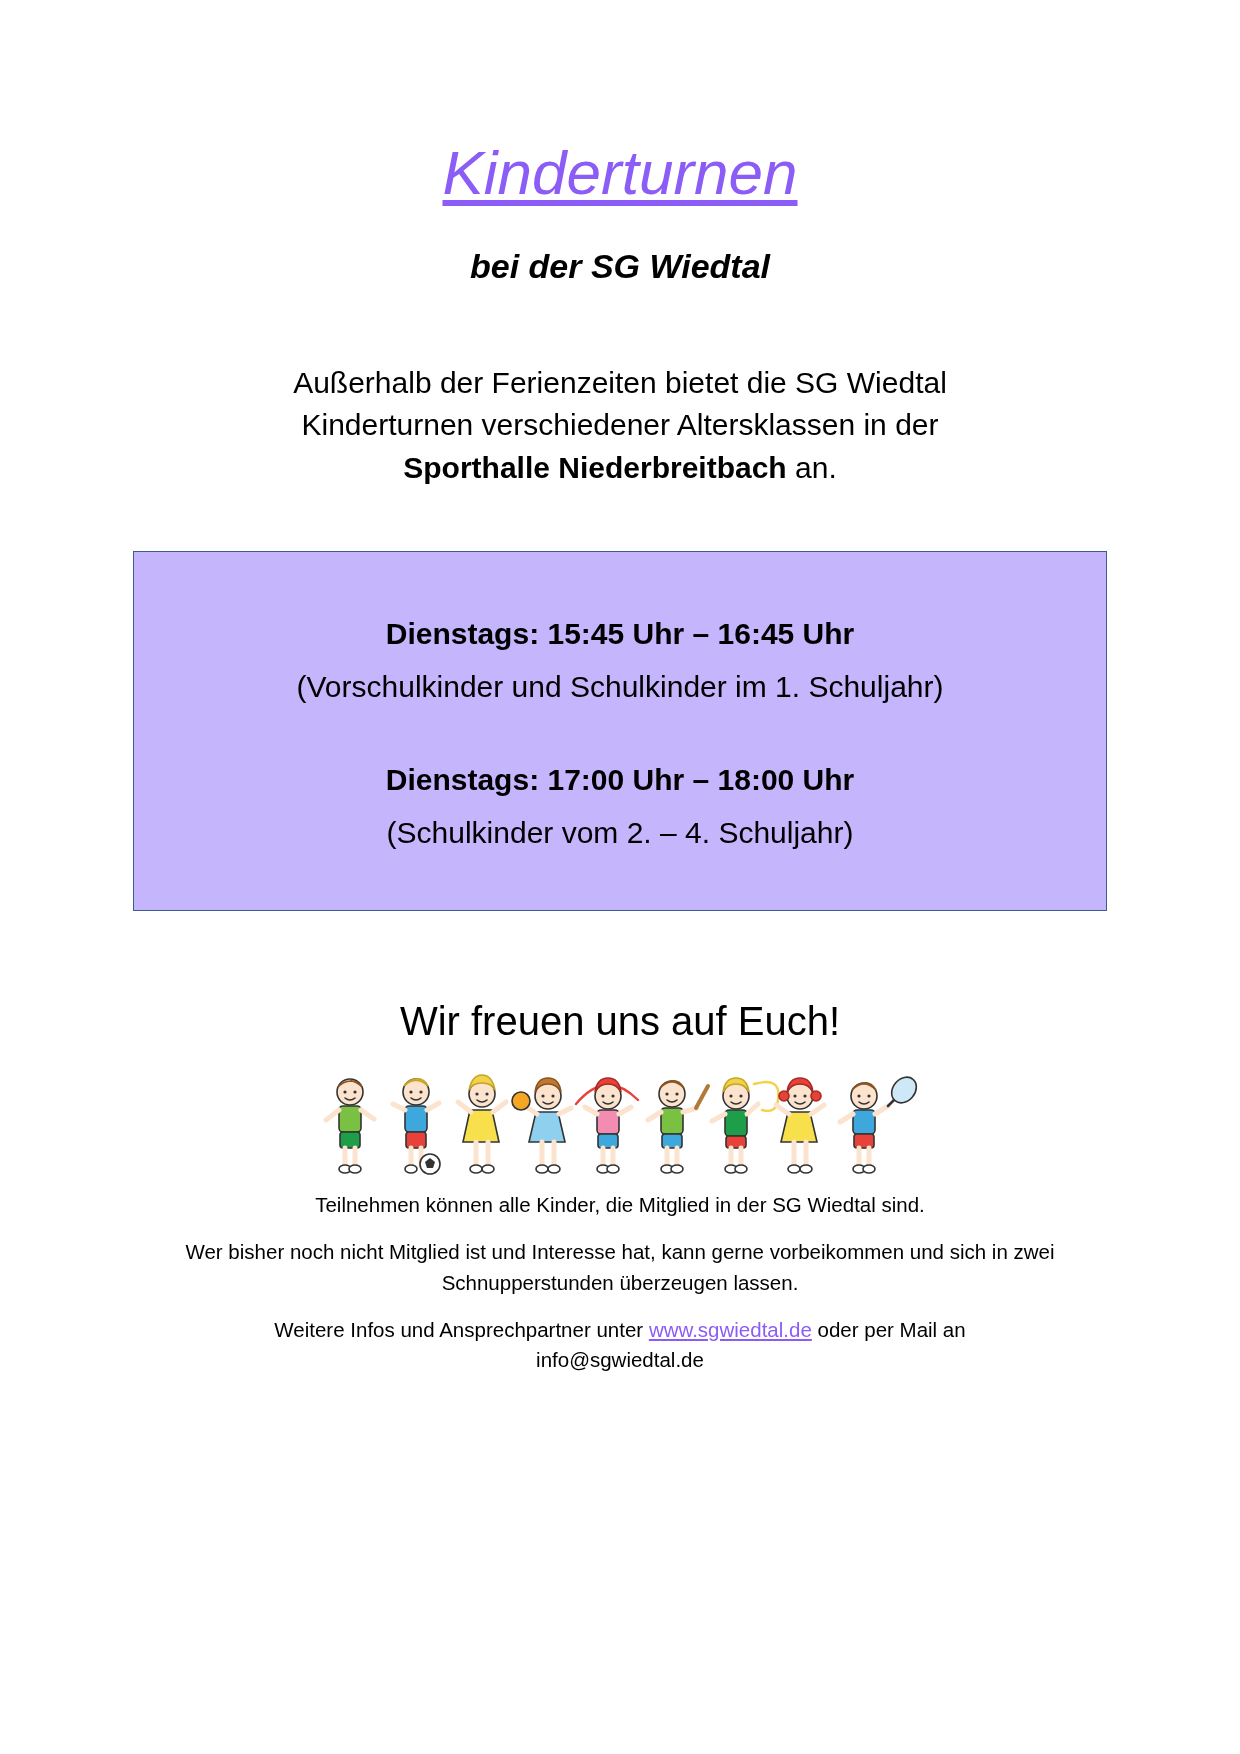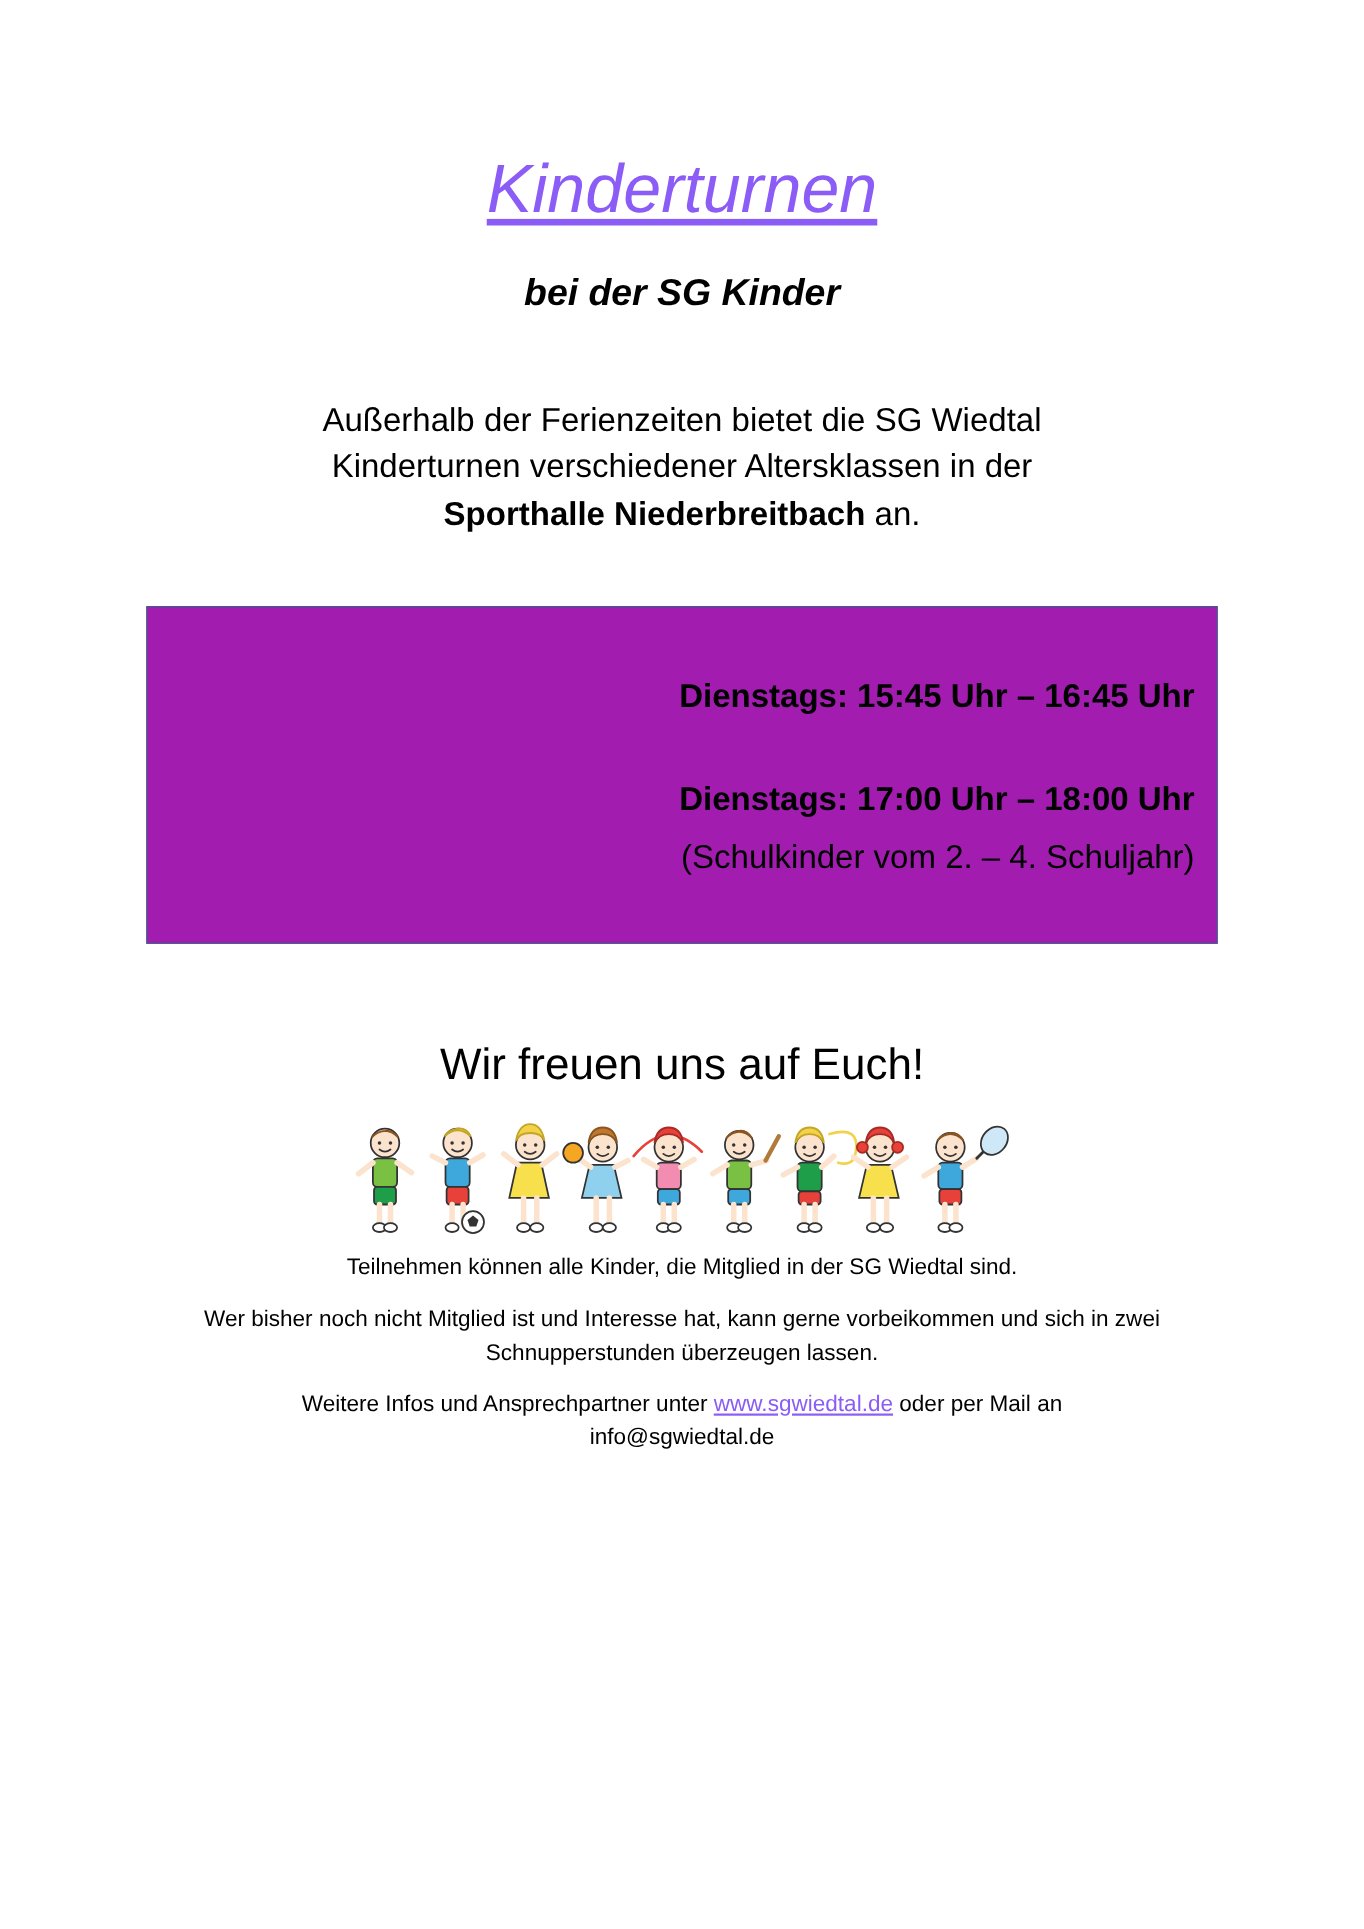--- a/index.html
+++ b/index.html
@@ -53,25 +53,25 @@
     line-height: 1.42;
     padding: 0 52px;
   }
   .intro .bold {
     font-weight: bold;
   }
 
   
   .schedule-box {
     margin: 62px 133px 0 133px;
-    background: #a21caf;
+    background: #c4b5fd;
     border: 1px solid #3a5f8a;
     box-sizing: border-box;
     padding: 62px 20px 58px 20px;
-    text-align: right;
+    text-align: center;
   }
   .sched-line-main {
     font-size: 30px;
     font-weight: bold;
     line-height: 1.3;
   }
   .sched-line-sub {
     font-size: 30px;
     font-weight: 400;
     line-height: 1.3;
@@ -112,34 +112,35 @@
     color: #8b5cf6;
     text-decoration: underline;
   }
 </style>
 </head>
 <body>
 
 <div class="page">
 
   <h1 class="title">Kinderturnen</h1>
-  <div class="subtitle">bei der SG Kinder</div>
+  <div class="subtitle">bei der SG Wiedtal</div>
 
   <div class="intro">
     <div>Außerhalb der Ferienzeiten bietet die SG Wiedtal</div>
     <div>Kinderturnen verschiedener Altersklassen in der</div>
     <div>
       <span class="bold">Sporthalle Niederbreitbach</span><span> an.</span>
     </div>
   </div>
 
   <div class="schedule-box">
     <div class="sched-line-main">
       <span>Dienstags</span><span>: </span><span>15:45 Uhr – 16:45 Uhr</span>
     </div>
+    <div class="sched-line-sub">(Vorschulkinder und Schulkinder im 1. Schuljahr)</div>
 
     <div class="sched-gap"></div>
 
     <div class="sched-line-main">
       <span>Dienstags</span><span>: </span><span>17:00 Uhr – 18:00 Uhr</span>
     </div>
     <div class="sched-line-sub">(Schulkinder vom 2. – 4. Schuljahr)</div>
   </div>
 
   <div class="cheer">Wir freuen uns auf Euch!</div>

